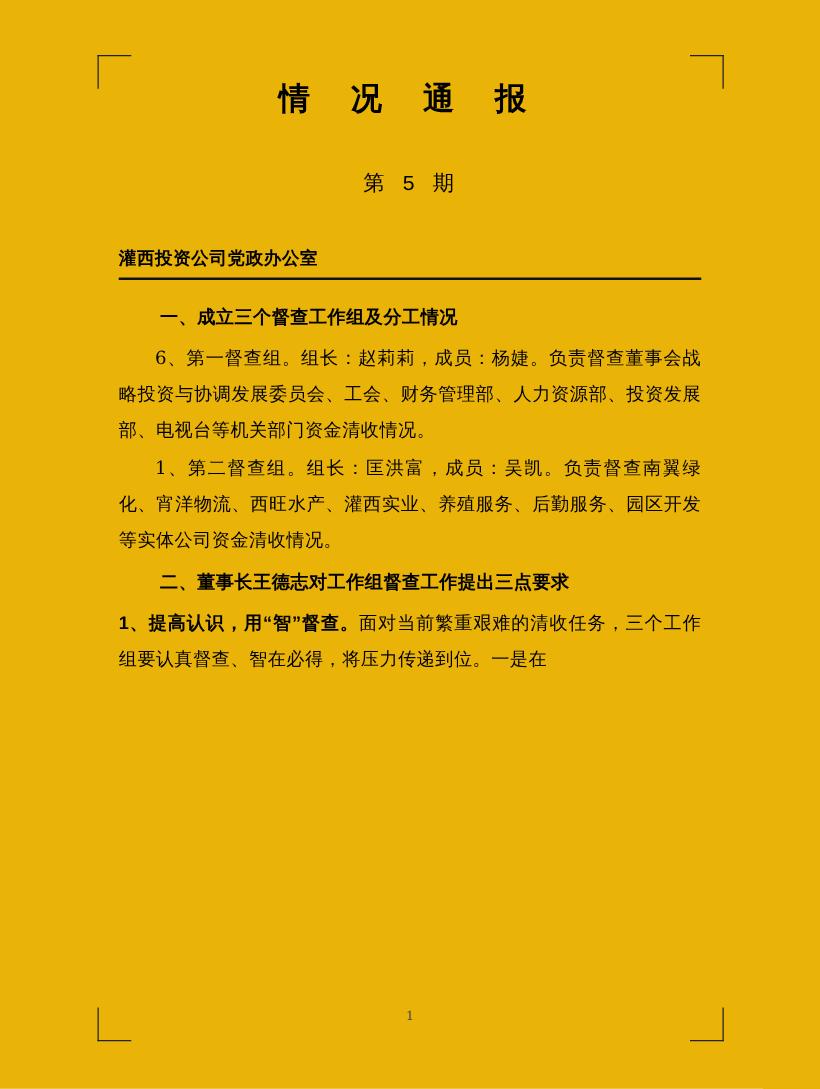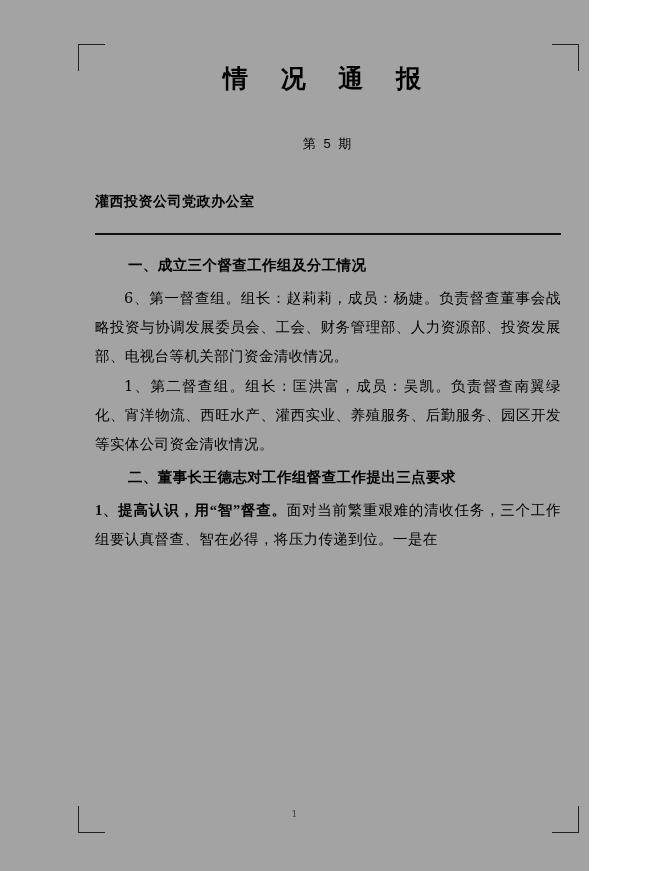--- a/index.html
+++ b/index.html
@@ -10,23 +10,23 @@
   body {
     width: 656px;
     height: 871px;
     font-family: "DejaVu Serif", "Liberation Serif", serif;
     color: #000000;
     position: relative;
     overflow: hidden;
   }
   .page {
     position: relative;
-    width: 589px;
+    width: 656px;
     height: 871px;
-    background: #a3a3a3;
+    background: #eab308;
   }
   
   .crop {
     position: absolute;
     width: 26px;
     height: 26px;
   }
   .crop.tl { left: 78px;  top: 44px;  border-left: 1px solid #222; border-top: 1px solid #222; }
   .crop.tr { left: 552px; top: 44px;  border-right: 1px solid #222; border-top: 1px solid #222; }
   .crop.bl { left: 78px;  top: 806px; border-left: 1px solid #222; border-bottom: 1px solid #222; }
@@ -44,32 +44,32 @@
     font-size: 25px;
     font-weight: bold;
     letter-spacing: 12px;
     margin-top: 6px;
     margin-bottom: 0;
     font-family: "DejaVu Sans", "Liberation Sans", sans-serif;
   }
 
   .issue-no {
     text-align: center;
-    font-size: 13px;
+    font-size: 17px;
     margin-top: 40px;
     letter-spacing: 2px;
-    font-family: Liberation Sans, sans-serif;
+    font-family: Liberation Mono, monospace;
   }
 
   .meta-row {
     display: flex;
     justify-content: space-between;
     align-items: flex-end;
     margin-top: 40px;
-    padding-bottom: 22px;
+    padding-bottom: 6px;
     border-bottom: 2px solid #111;
     font-size: 14px;
     font-weight: bold;
   }
   .meta-left {
     font-family: "DejaVu Sans", "Liberation Sans", sans-serif;
     letter-spacing: 0.5px;
   }
   .meta-right {
     font-family: "DejaVu Serif", "Liberation Serif", serif;
@@ -99,21 +99,21 @@
   p.lead-bold {
     margin: 0;
     font-size: 14.5px;
     line-height: 29px;
     text-align: justify;
     text-indent: 0;
     letter-spacing: 0.4px;
   }
   p.lead-bold .b {
     font-weight: bold;
-    font-family: Liberation Serif, serif;
+    font-family: Liberation Sans, sans-serif;
   }
 
   .page-number {
     position: absolute;
     left: 0;
     right: 0;
     top: 808px;
     text-align: center;
     font-size: 10px;
     color: #444;

